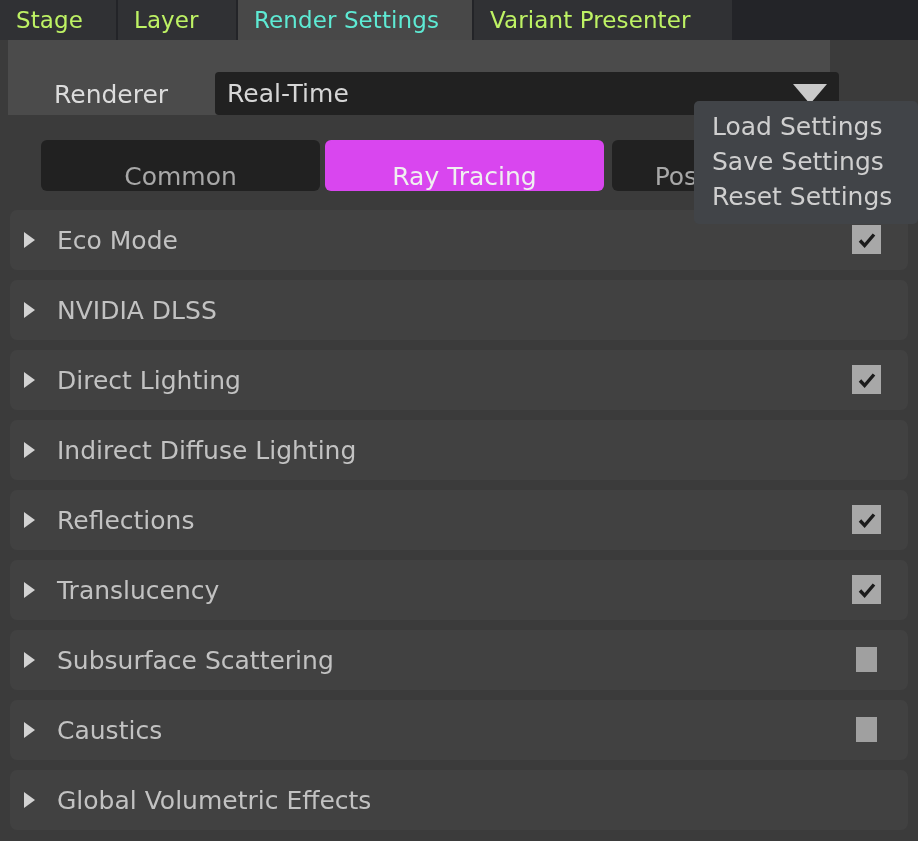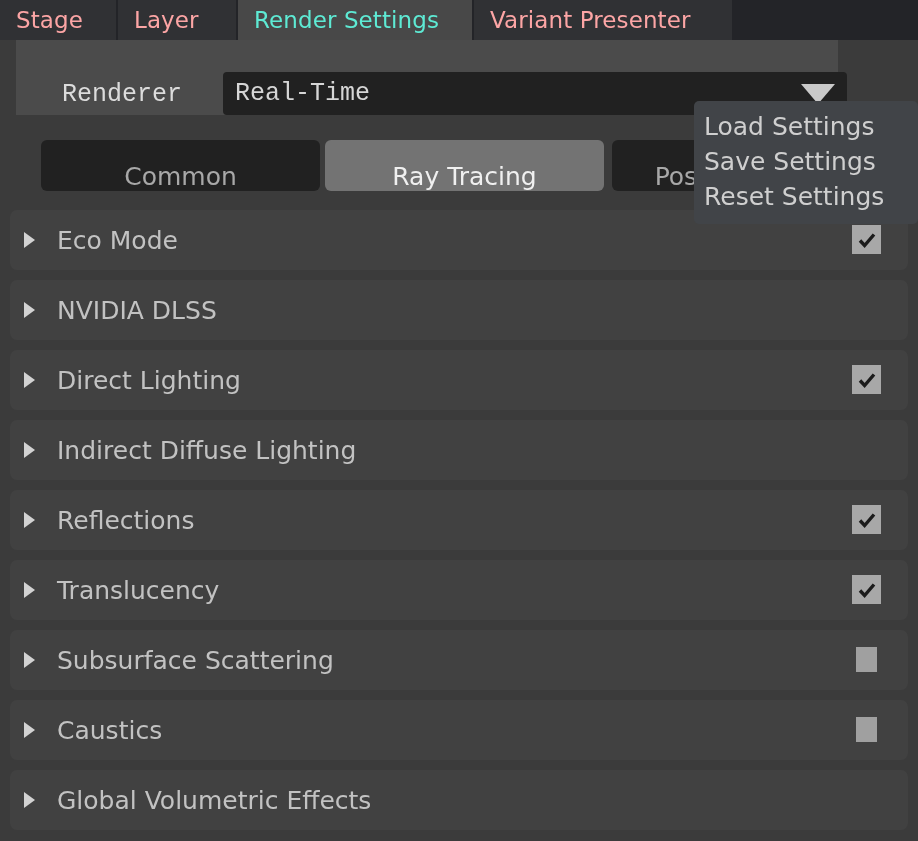--- a/index.html
+++ b/index.html
@@ -28,43 +28,42 @@
     background: #232428;
     display: flex;
     align-items: stretch;
   }
   .tab {
     height: 40px;
     display: flex;
     align-items: center;
     padding: 0 16px;
     font-size: 23px;
-    color: #fca5a5;
+    color: #bef264;
     background: #303134;
     border-right: 2px solid #232428;
     white-space: nowrap;
     letter-spacing: 0.1px;
   }
   .tab.tab-stage { width: 118px; }
   .tab.tab-layer { width: 120px; }
   .tab.tab-variant { width: 260px; }
   .tab.active {
     background: #484848;
     color: #5eead4;
     width: 236px;
   }
 
   
   .header-area {
     position: absolute;
-    top: 40px; left: 16px;
+    top: 40px; left: 8px;
     width: 822px;
     height: 75px;
     background: #4b4b4b;
-    font-family: Liberation Mono, monospace;
   }
   .renderer-label {
     position: absolute;
     left: 46px;
     top: 40px;
     font-size: 25px;
     color: #dcdcdc;
   }
   .combo {
     position: absolute;
@@ -120,21 +119,21 @@
     position: absolute;
     top: 0;
     height: 51px;
     border-radius: 6px;
     display: flex;
     align-items: flex-end;
     justify-content: center;
     font-size: 25px;
   }
   .sbtn.common   { left: 41px;  width: 279px; background: #212121; color: #a8a8a8; }
-  .sbtn.ray      { left: 325px; width: 279px; background: #737373; color: #f0f0f0; }
+  .sbtn.ray      { left: 325px; width: 279px; background: #d946ef; color: #f0f0f0; }
   .sbtn.post     { left: 612px; width: 279px; background: #212121; color: #a8a8a8; }
 
   
   .rows {
     position: absolute;
     top: 210px; left: 0;
     width: 918px;
   }
   .row {
     position: relative;
@@ -181,21 +180,21 @@
   }
 
   
   .ctxmenu {
     position: absolute;
     left: 694px;
     top: 101px;
     width: 224px;
     background: #414448;
     border-radius: 5px;
-    padding: 8px 0 10px 0;
+    padding: 8px 0 10px 8px;
     z-index: 50;
   }
   .ctxitem {
     font-size: 25px;
     color: #cfcfcf;
     padding: 3px 0 3px 10px;
     white-space: nowrap;
   }
 </style>
 </head>

